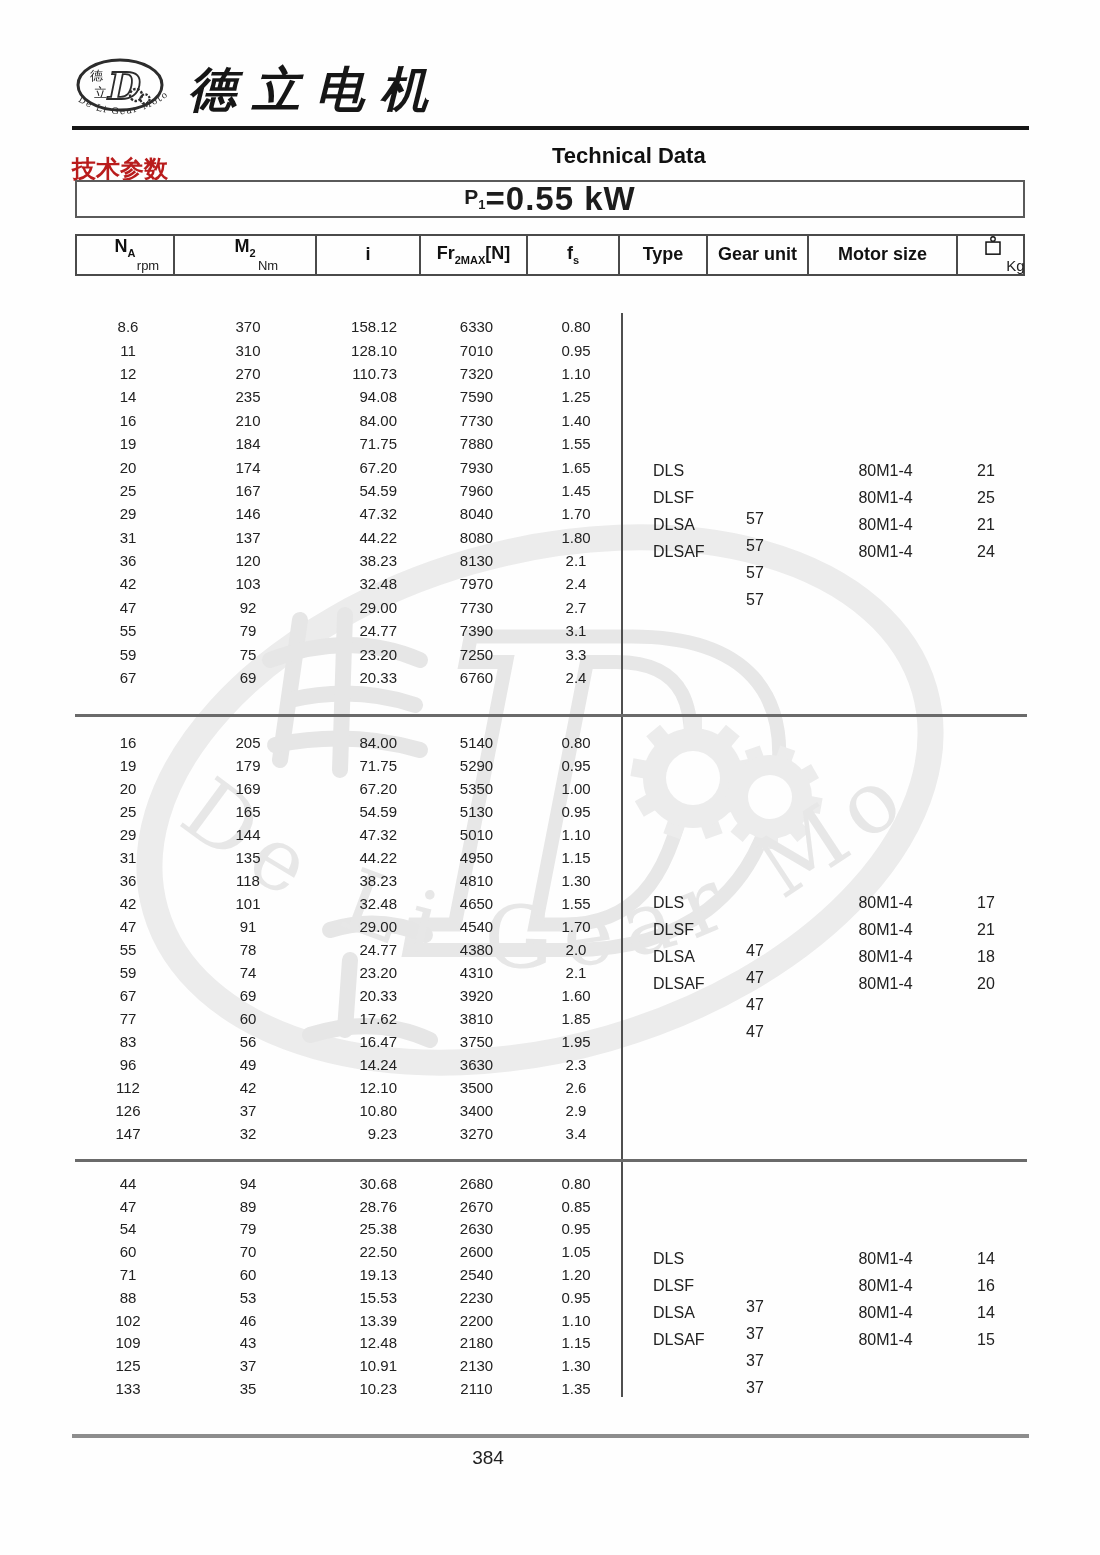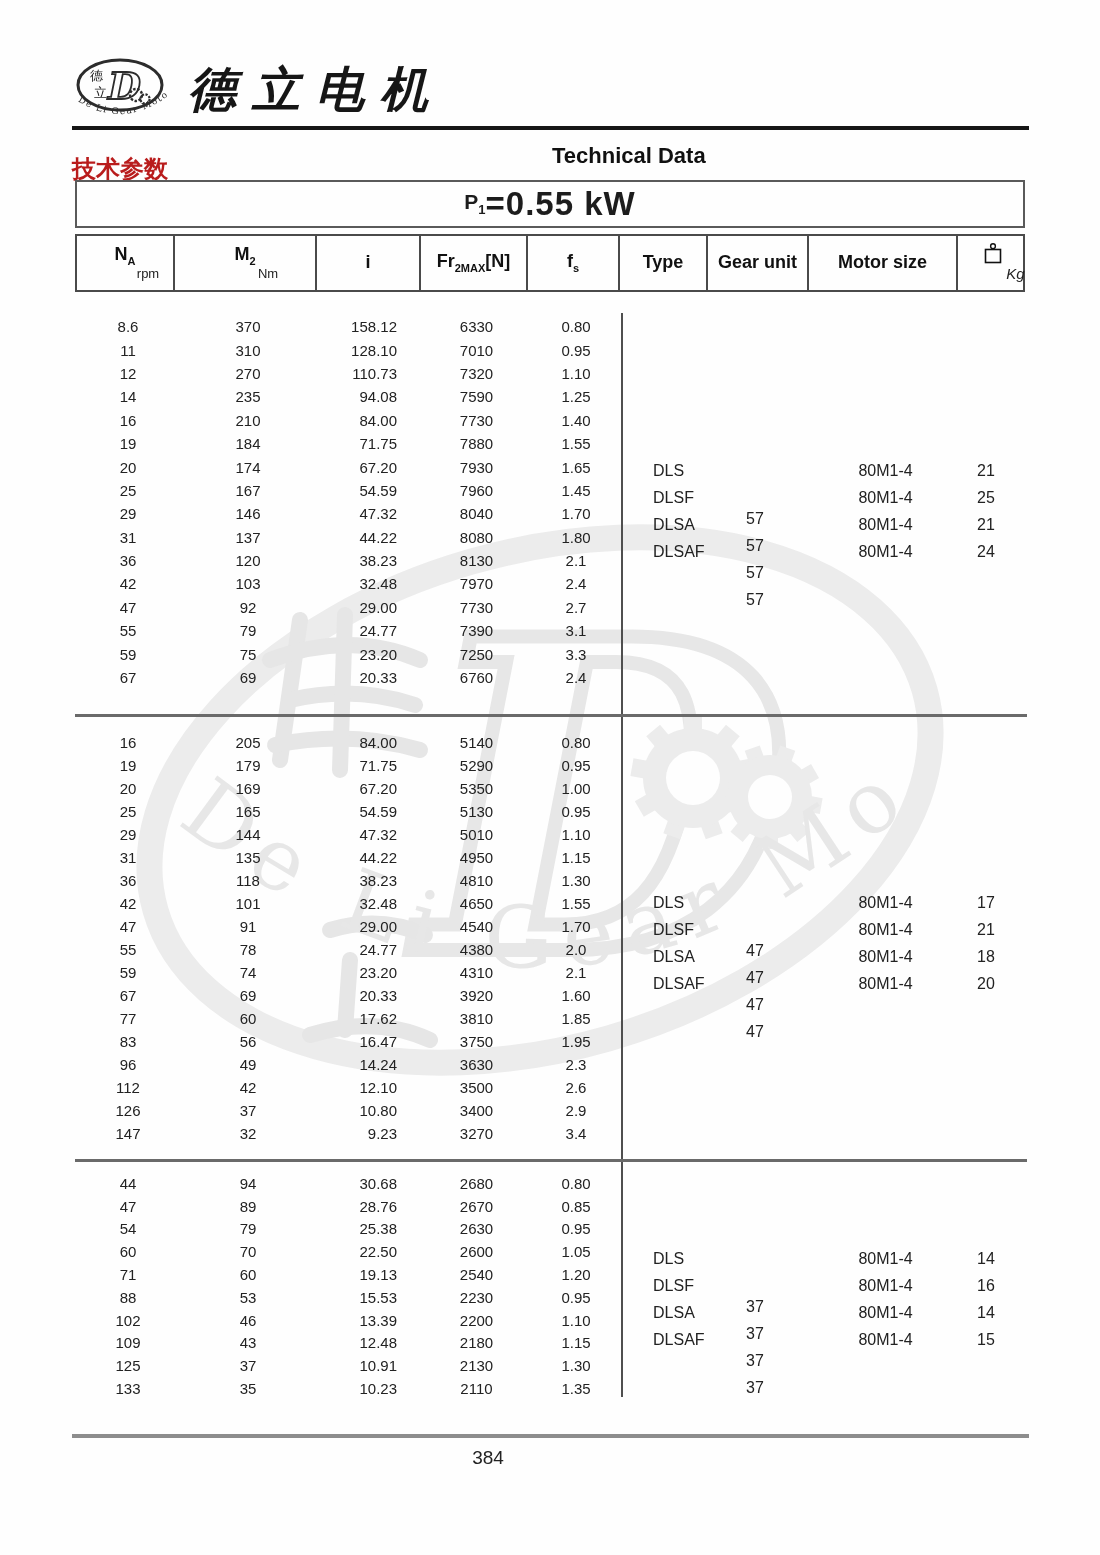--- a/index.html
+++ b/index.html
@@ -13,37 +13,37 @@
   
   .logo { position:absolute; left:66px; top:54px; width:116px; height:80px; z-index:2; }
   .brand-name { position:absolute; left:188px; top:58px; z-index:2;
     font-family:"DejaVu Serif","Liberation Serif",serif; font-weight:700; font-style:italic;
     font-size:48px; letter-spacing:16px; color:#161616; }
   .top-rule { position:absolute; left:72px; top:126px; width:957px; height:4px; background:#161616; z-index:2; }
   .title-zh { position:absolute; left:72px; top:141px; font-size:24px; font-weight:700; color:#b91c1c; z-index:2;margin-top:12px; }
   .title-en { position:absolute; left:552px; top:143px; font-size:22px; font-weight:700; color:#111; z-index:2; }
 
   
-  .power-box { position:absolute; left:75px; top:180px; width:950px; height:48px; border:2px solid #5a5a5a;
+  .power-box { position:absolute; left:75px; top:180px; width:950px; height:38px; border:2px solid #5a5a5a;
     display:flex; align-items:center; justify-content:center; z-index:2; background:transparent; }
   .power-box .p { font-size:21px; font-weight:700; }
   .power-box .p sub { font-size:13px; font-weight:700; }
   .power-box .val { font-size:33px; font-weight:800; letter-spacing:1px; }
 
   
-  .thead { position:absolute; left:75px; top:234px; width:950px; height:58px; display:flex;
+  .thead { position:absolute; left:75px; top:234px; width:950px; height:42px; display:flex;
     border:2px solid #4a4a4a; z-index:2; }
   .hcell { border-right:2px solid #4a4a4a; display:flex; flex-direction:column; align-items:center; justify-content:center; line-height:1.1; }
   .hcell:last-child { border-right:none; }
   .hmain { font-size:18px; font-weight:700; color:#111; }
   .hmain sub { font-size:11px; font-weight:700; }
   .hunit { font-size:13px; color:#222;padding-left:46px; }
   .w98{flex:0 0 98px;} .w142{flex:0 0 142px;} .w104{flex:0 0 104px;} .w107{flex:0 0 107px;}
   .w92{flex:0 0 92px;} .w88{flex:0 0 88px;} .w101{flex:0 0 101px;} .w149{flex:0 0 149px;} .w69{flex:0 0 69px;}
-  .kg-cell { gap:1px;font-style:italic; }
+  .kg-cell { gap:1px; }
   .kg-icon { display:block; }
 
   
   .v-divider { position:absolute; left:621px; top:313px; width:2px; height:1084px; background:#4f4f4f; z-index:2; }
   .sep { position:absolute; left:75px; width:952px; height:3px; background:#6a6a6a; z-index:2; }
   .sep1 { top:714px; } .sep2 { top:1159px; }
   .bottom-rule { position:absolute; left:72px; top:1434px; width:957px; height:4px; background:#8d8d8d; z-index:2; }
   .page-number { position:absolute; left:0; top:1447px; width:976px; text-align:center; font-size:19px; color:#222; z-index:2; }
 
   

